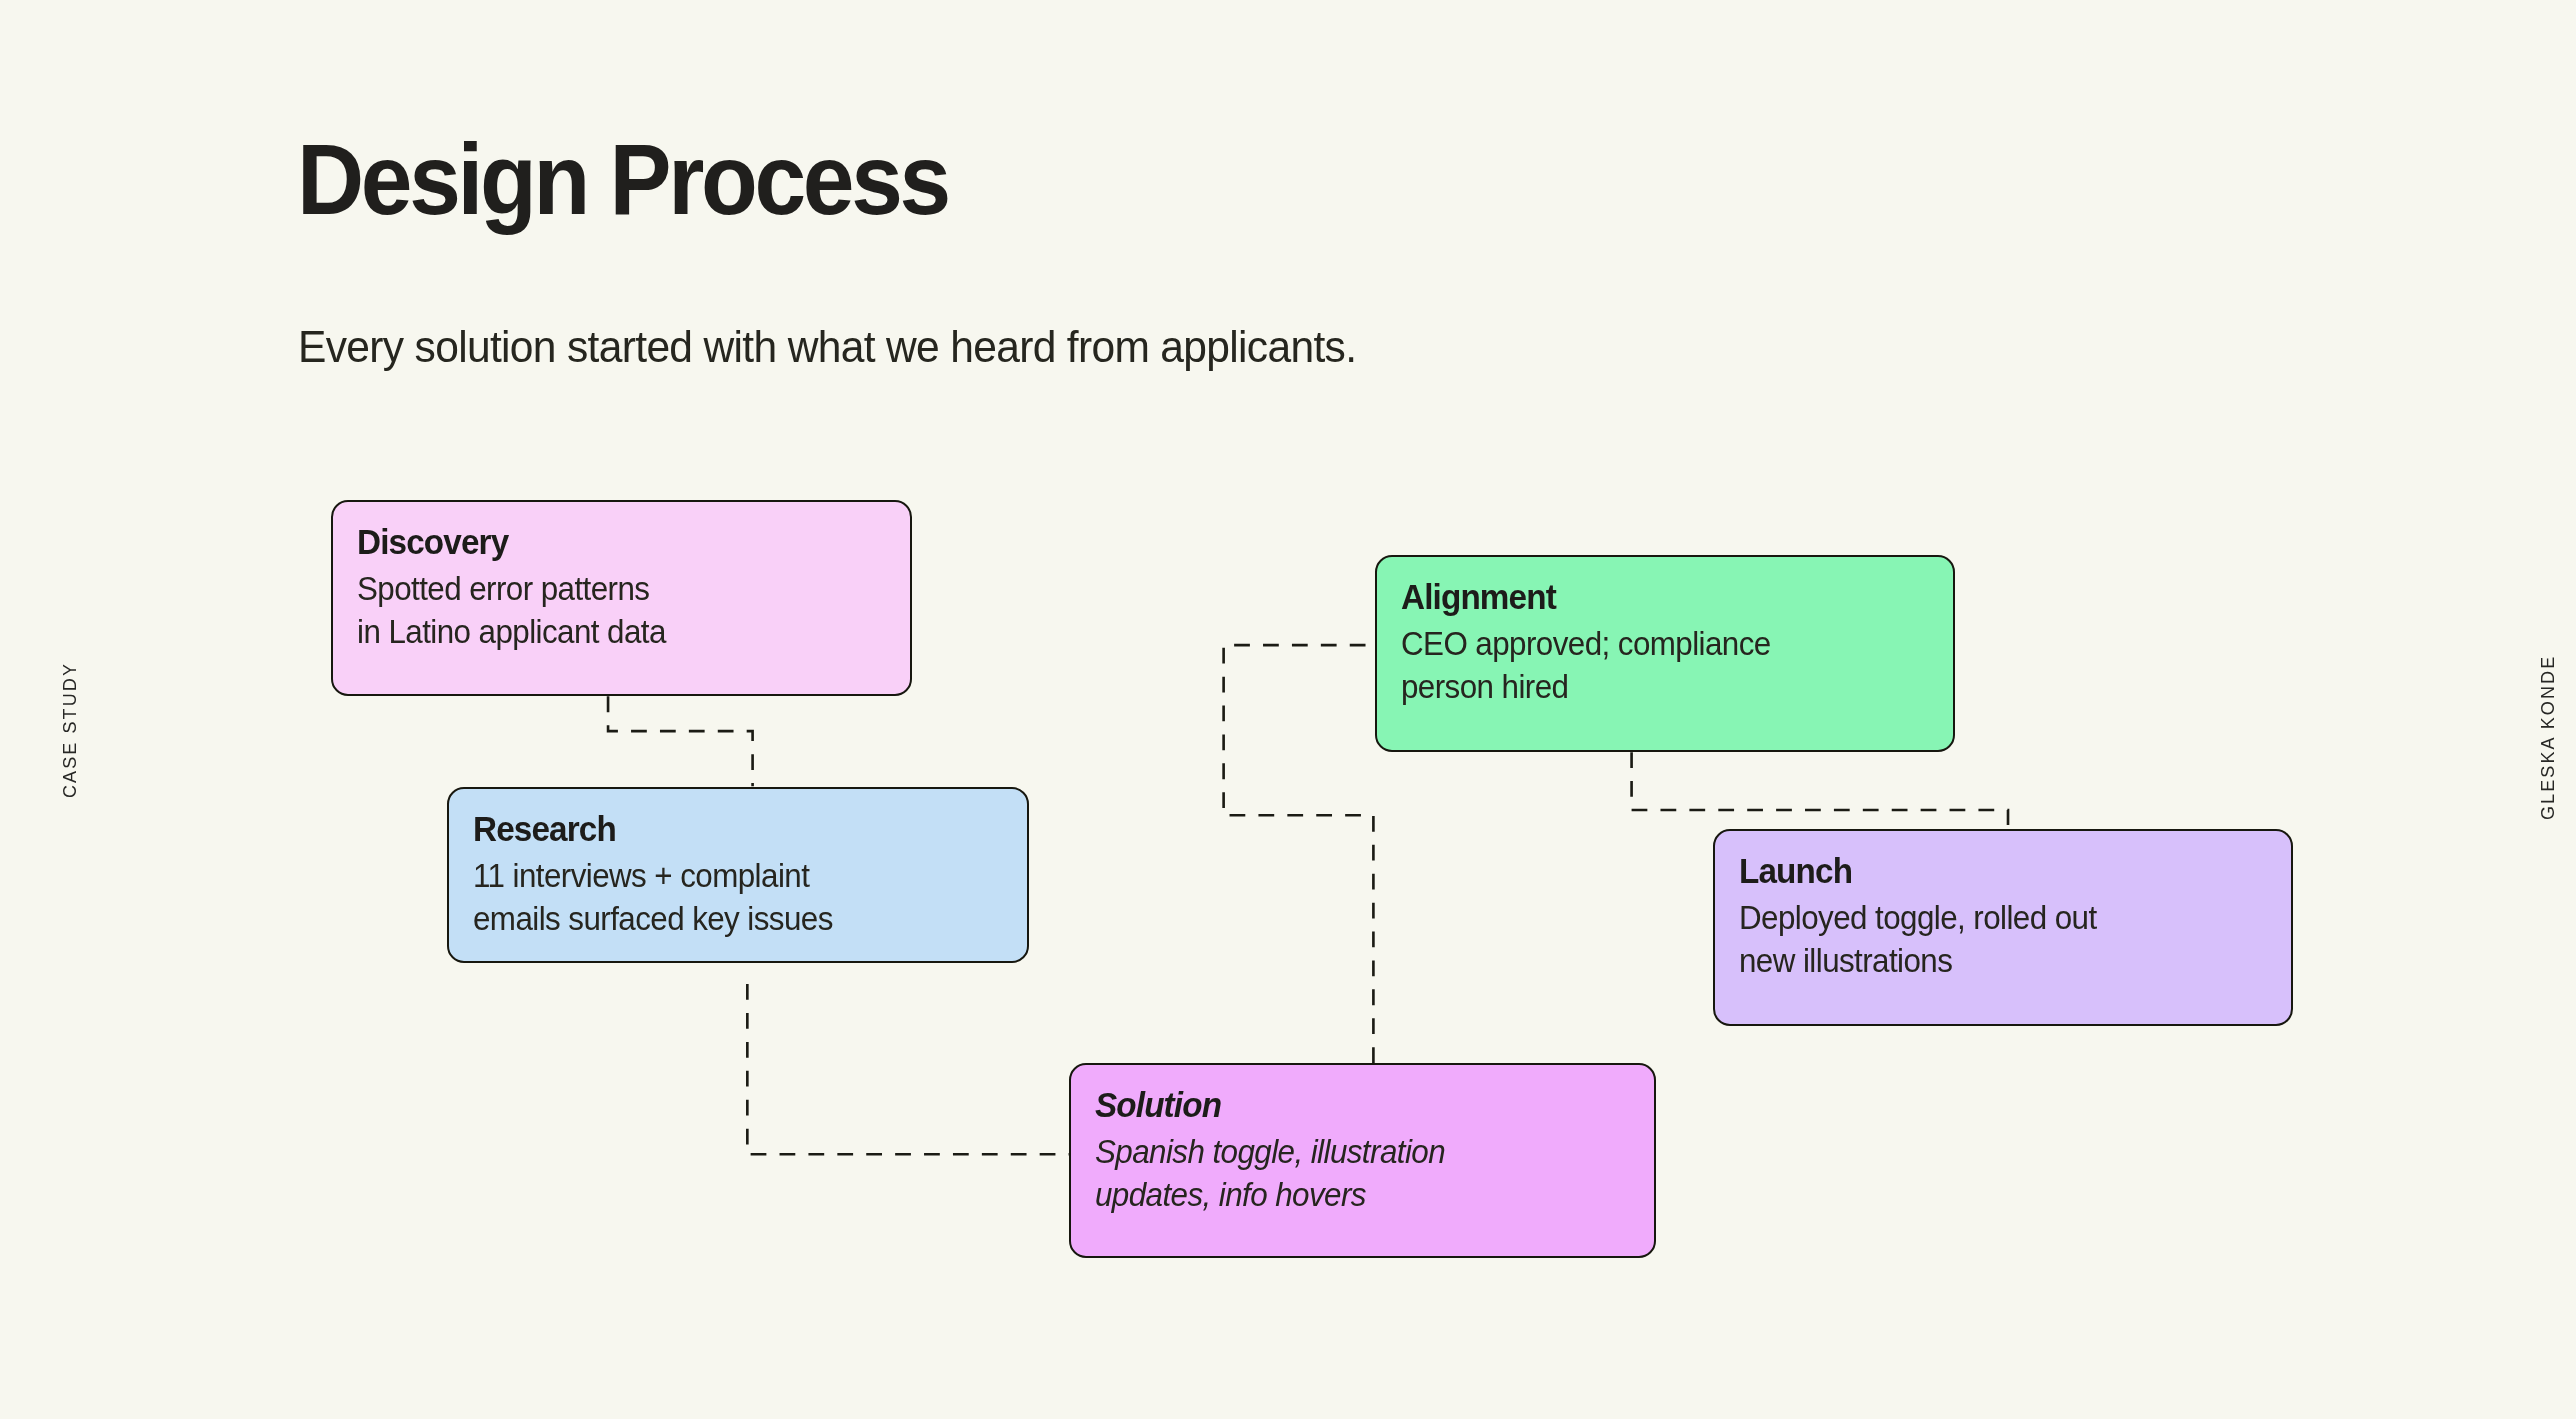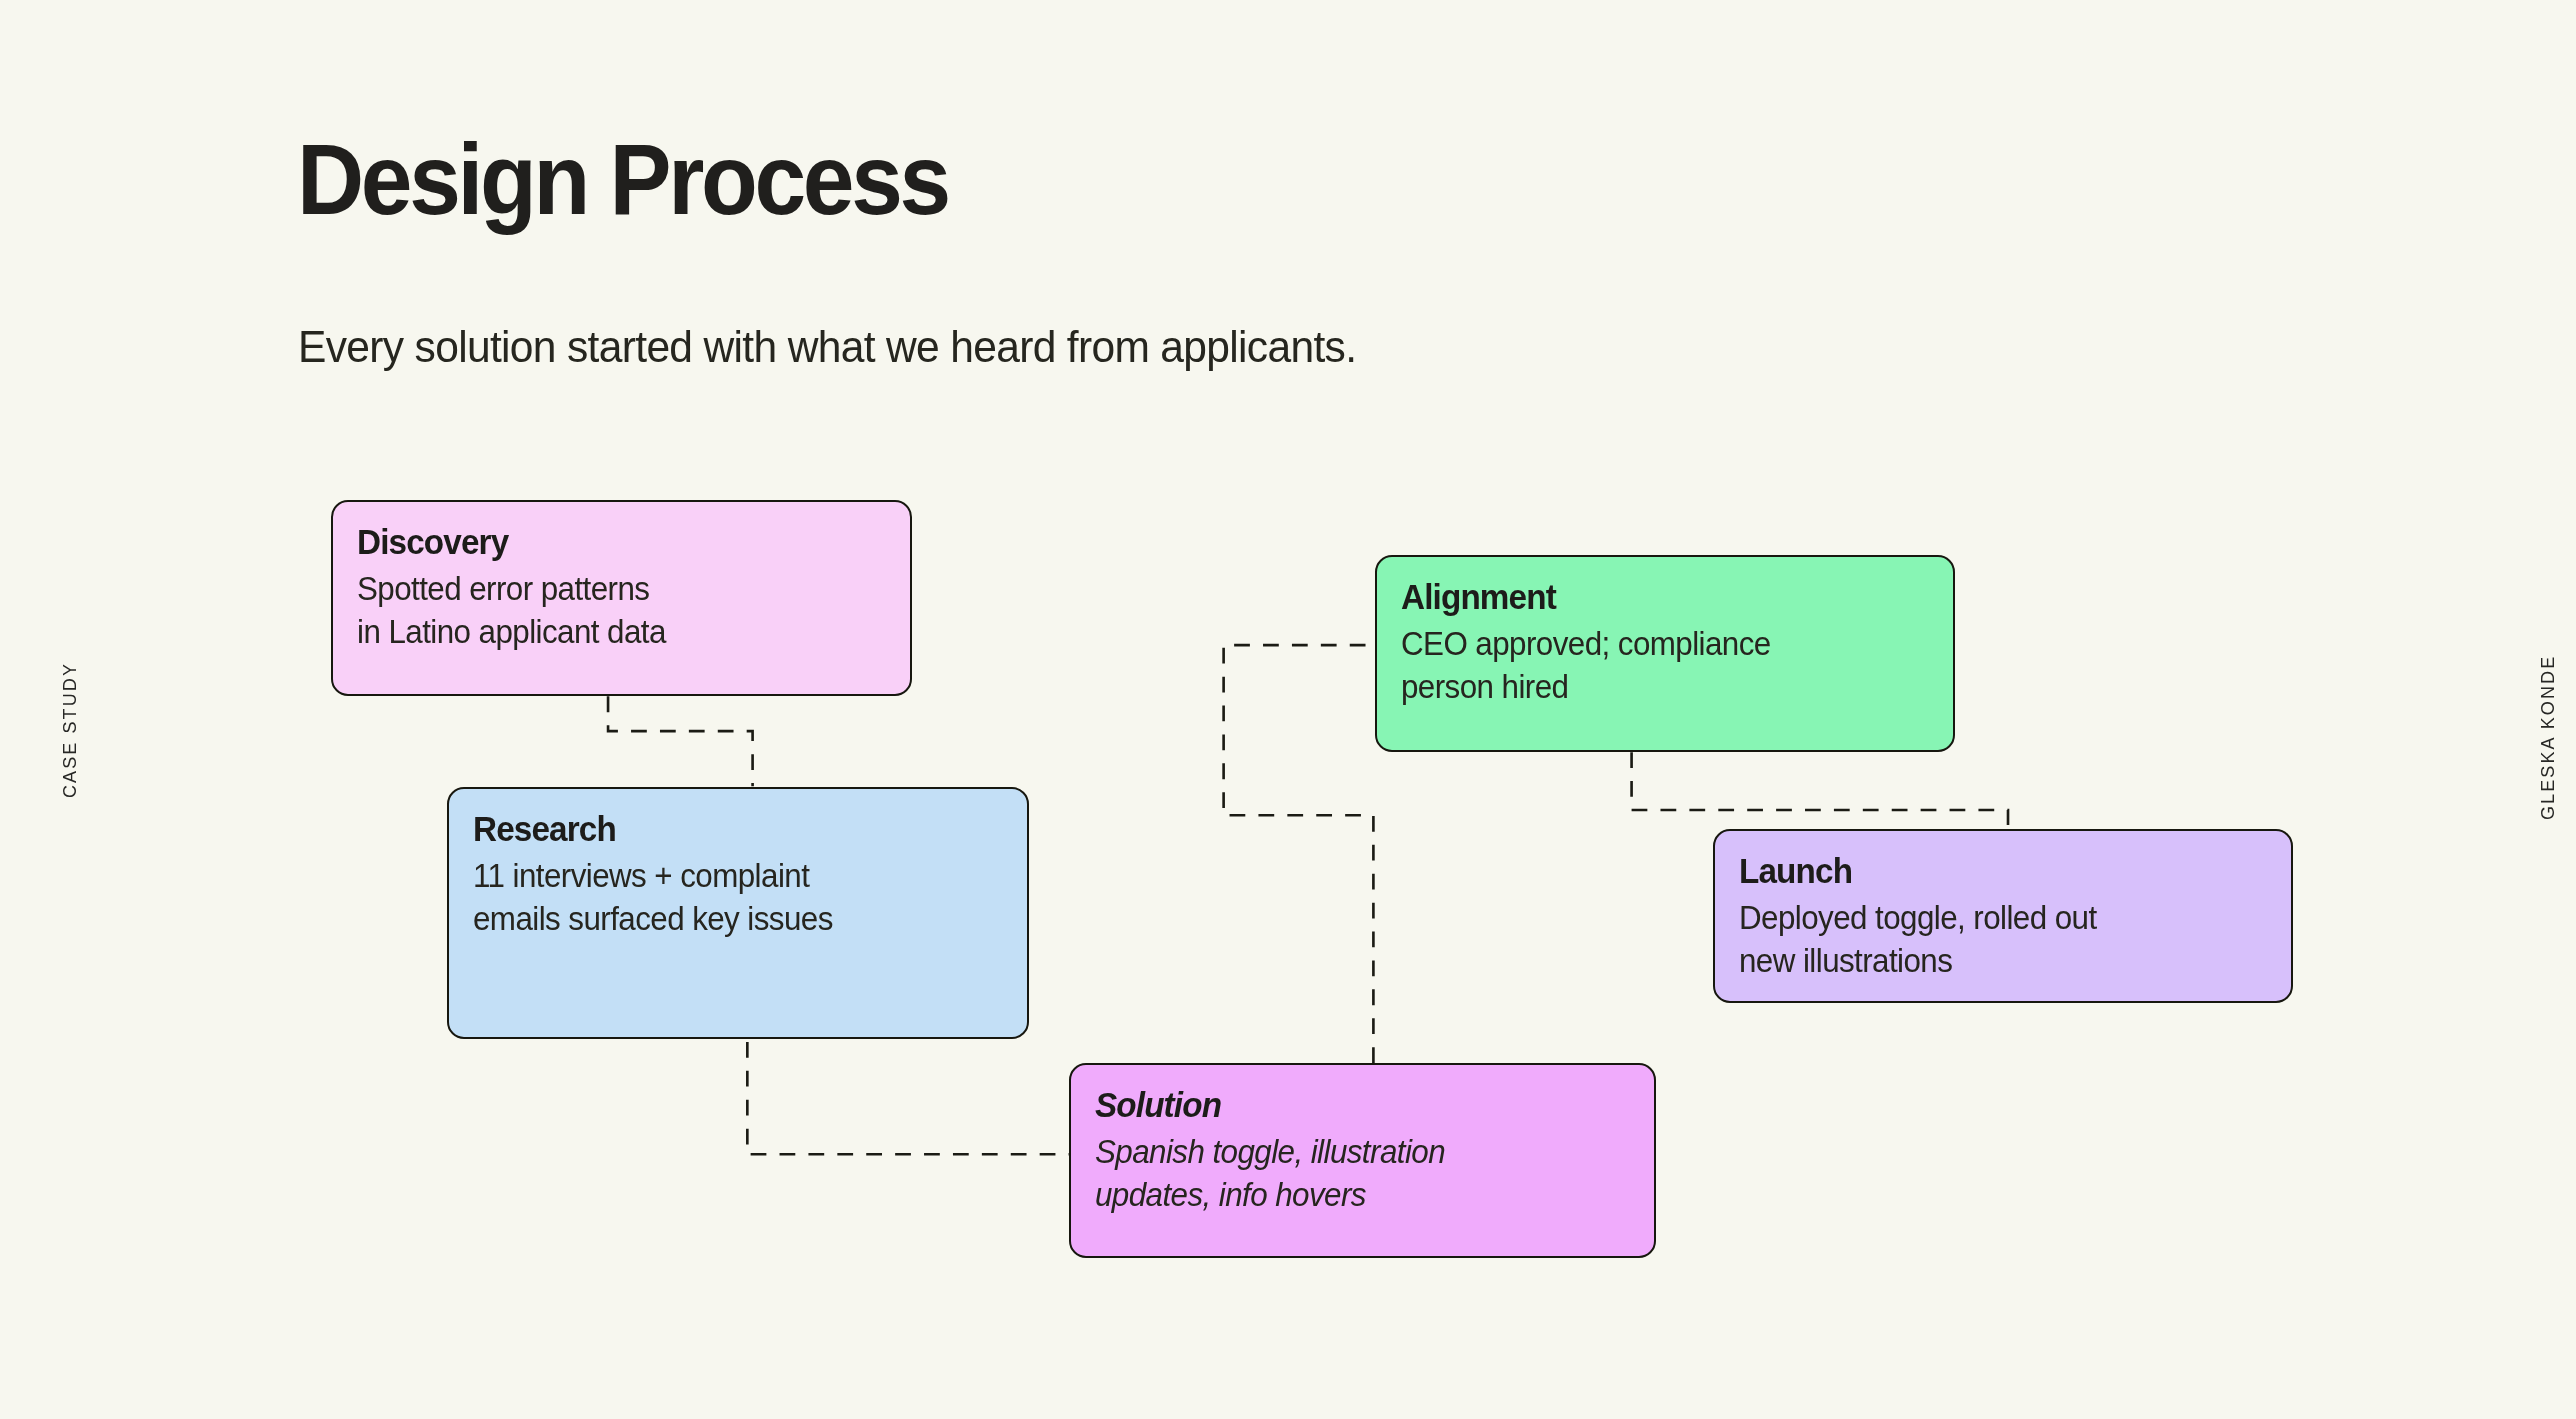--- a/index.html
+++ b/index.html
@@ -139,36 +139,36 @@
       <path class="connector-path" d="M 2090 1618 L 2090 1241 L 1862 1241 L 1862 982 L 2092 982"></path>
       <path class="connector-path" d="M 2483 1145 L 2483 1233 L 3056 1233 L 3056 1262"></path>
     </svg>
 
   <div id="cards-layer">
       <div class="flow-card" style="left: 331px; top: 500px; width: 581px; height: 196px; background: rgb(249, 208, 248);">
         <div class="card-title">Discovery</div>
         <div class="card-body">Spotted error patterns
 in Latino applicant data</div>
       </div>
-      <div class="flow-card" style="left: 447px; top: 787px; width: 582px; height: 252px; background: rgb(195, 223, 246);">
+      <div class="flow-card" style="left: 447px; top: 787px; width: 582px; height: 176px; background: rgb(195, 223, 246);">
         <div class="card-title">Research</div>
         <div class="card-body">11 interviews + complaint
 emails surfaced key issues</div>
       </div>
       <div class="flow-card" style="left: 1069px; top: 1063px; width: 587px; height: 195px; background: #f0abfc; font-style: italic;">
         <div class="card-title">Solution</div>
         <div class="card-body">Spanish toggle, illustration
 updates, info hovers</div>
       </div>
       <div class="flow-card" style="left: 1375px; top: 555px; width: 580px; height: 197px; background: rgb(135, 245, 180); border-radius: 17px;">
         <div class="card-title">Alignment</div>
         <div class="card-body">CEO approved; compliance
 person hired</div>
       </div>
-      <div class="flow-card" style="left: 1713px; top: 829px; width: 580px; height: 174px; background: rgb(215, 192, 251);">
+      <div class="flow-card" style="left: 1713px; top: 829px; width: 580px; height: 197px; background: rgb(215, 192, 251);">
         <div class="card-title">Launch</div>
         <div class="card-body">Deployed toggle, rolled out
 new illustrations</div>
       </div>
     </div>
 
 </div>
 
 
 </body></html>

